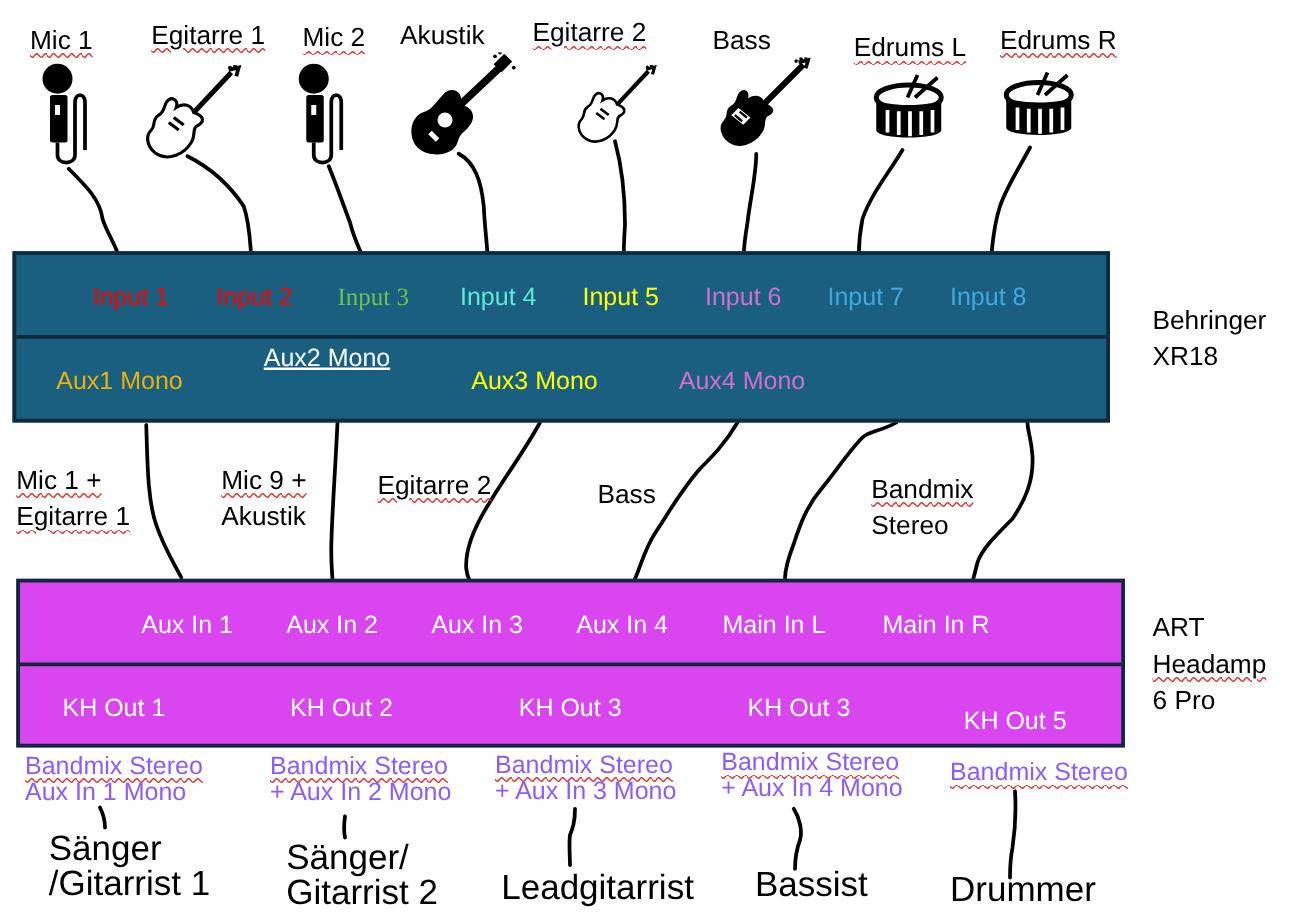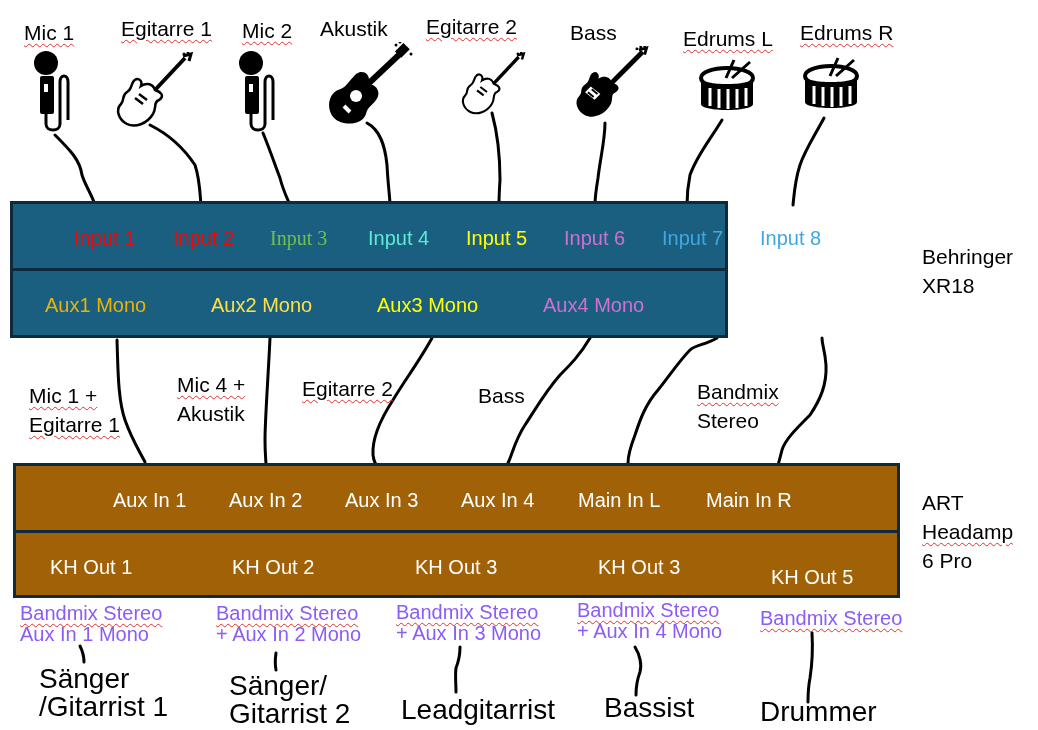--- a/index.html
+++ b/index.html
@@ -109,56 +109,56 @@
   <path d="M3,20 L3,46 C3,54 55,54 55,46 L55,20 C55,28 3,28 3,20 Z" fill="#000"></path>
   <path d="M12,30 L12,48 M21,31 L21,50 M30,31 L30,51 M39,31 L39,50 M48,30 L48,48" stroke="#fff" stroke-width="3"></path>
 </svg>
 <svg class="icon" style="left:802px;top:56px;" width="60" height="58" viewBox="0 0 60 58">
   <path d="M28,20 L36,2 M34,20 L52,4" stroke="#000" stroke-width="3"></path>
   <ellipse cx="29" cy="20" rx="26" ry="10" fill="none" stroke="#000" stroke-width="4"></ellipse>
   <path d="M3,20 L3,46 C3,54 55,54 55,46 L55,20 C55,28 3,28 3,20 Z" fill="#000"></path>
   <path d="M12,30 L12,48 M21,31 L21,50 M30,31 L30,51 M39,31 L39,50 M48,30 L48,48" stroke="#fff" stroke-width="3"></path>
 </svg>
 
-<div class="box" style="left: 10px; top: 201px; width: 718px; height: 137px; background: rgb(26, 95, 128); border-color: rgb(15, 42, 58);">
+<div class="box" style="left: 10px; top: 201px; width: 878px; height: 137px; background: rgb(26, 95, 128); border-color: rgb(15, 42, 58);">
   <div class="divider" style="top:64px;"></div>
   <span class="port" style="left: 61px; top: 22px; color: rgb(255, 0, 0);">Input 1</span>
   <span class="port" style="left: 160px; top: 22px; color: rgb(255, 0, 0);">Input 2</span>
   <span class="port" style="left: 257px; top: 22px; color: rgb(112, 192, 80); font-family: Liberation Serif, serif;">Input 3</span>
   <span class="port" style="left: 355px; top: 22px; color: #5eead4;">Input 4</span>
   <span class="port" style="left: 453px; top: 22px; color: rgb(255, 255, 0);">Input 5</span>
   <span class="port" style="left: 551px; top: 22px; color: rgb(208, 112, 208);">Input 6</span>
   <span class="port" style="left: 649px; top: 22px; color: rgb(64, 168, 224);">Input 7</span>
   <span class="port" style="left: 747px; top: 22px; color: rgb(64, 168, 224);">Input 8</span>
   <span class="port" style="left: 32px; top: 89px; color: #eab308;">Aux1 Mono</span>
-  <span class="port" style="left: 198px; top: 89px; color: #fde047;">Aux2 Mono</span>
+  <span class="port" style="left: 198px; top: 71px; color: #ffffff; text-decoration: underline;">Aux2 Mono</span>
   <span class="port" style="left: 364px; top: 89px; color: rgb(255, 255, 0);">Aux3 Mono</span>
   <span class="port" style="left: 530px; top: 89px; color: rgb(208, 112, 208);">Aux4 Mono</span>
 </div>
 <div class="lbl" style="left:922px;top:242px;line-height:29px;">
   <div>Behringer</div>
   <div>XR18</div>
 </div>
 
-<div class="lbl" style="left:29px;top:370px;line-height:29px;margin-top:11px;">
+<div class="lbl" style="left:13px;top:370px;line-height:29px;">
   <div><span class="sq">Mic 1 +</span></div>
   <div><span class="sq">Egitarre 1</span></div>
 </div>
 <div class="lbl" style="left:177px;top:370px;line-height:29px;">
-  <div><span class="sq">Mic 4 +</span></div>
+  <div><span class="sq">Mic 9 +</span></div>
   <div>Akustik</div>
 </div>
 <div class="lbl" style="left:302px;top:376px;"><span class="sq">Egitarre 2</span></div>
 <div class="lbl" style="left:478px;top:383px;">Bass</div>
 <div class="lbl" style="left:697px;top:377px;line-height:29px;">
   <div><span class="sq">Bandmix</span></div>
   <div>Stereo</div>
 </div>
 
-<div class="box" style="left: 13px; top: 463px; width: 887px; height: 135px; background: #a16207; border-color: rgb(15, 42, 58);">
+<div class="box" style="left: 13px; top: 463px; width: 887px; height: 135px; background: #d946ef; border-color: rgb(15, 42, 58);">
   <div class="divider" style="top:64px;"></div>
   <span class="port white" style="left:97px;top:22px;">Aux In 1</span>
   <span class="port white" style="left:213px;top:22px;">Aux In 2</span>
   <span class="port white" style="left:329px;top:22px;">Aux In 3</span>
   <span class="port white" style="left:445px;top:22px;">Aux In 4</span>
   <span class="port white" style="left:562px;top:22px;">Main In L</span>
   <span class="port white" style="left:690px;top:22px;">Main In R</span>
   <span class="port white" style="left:34px;top:89px;">KH Out 1</span>
   <span class="port white" style="left:216px;top:89px;">KH Out 2</span>
   <span class="port white" style="left:399px;top:89px;">KH Out 3</span>

